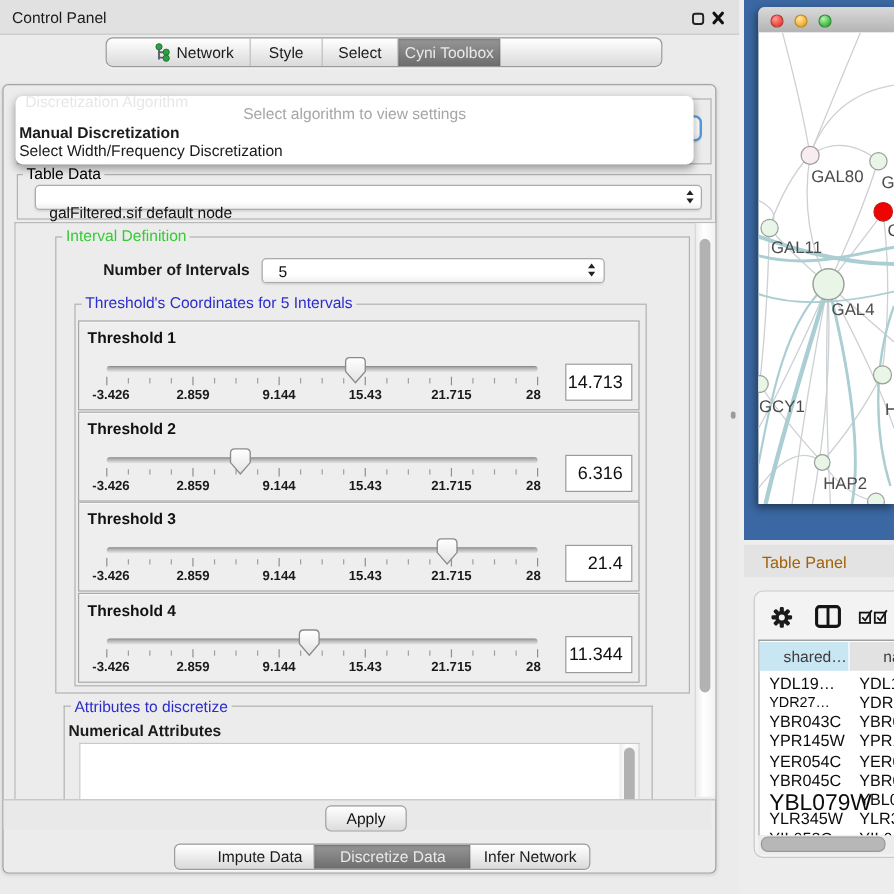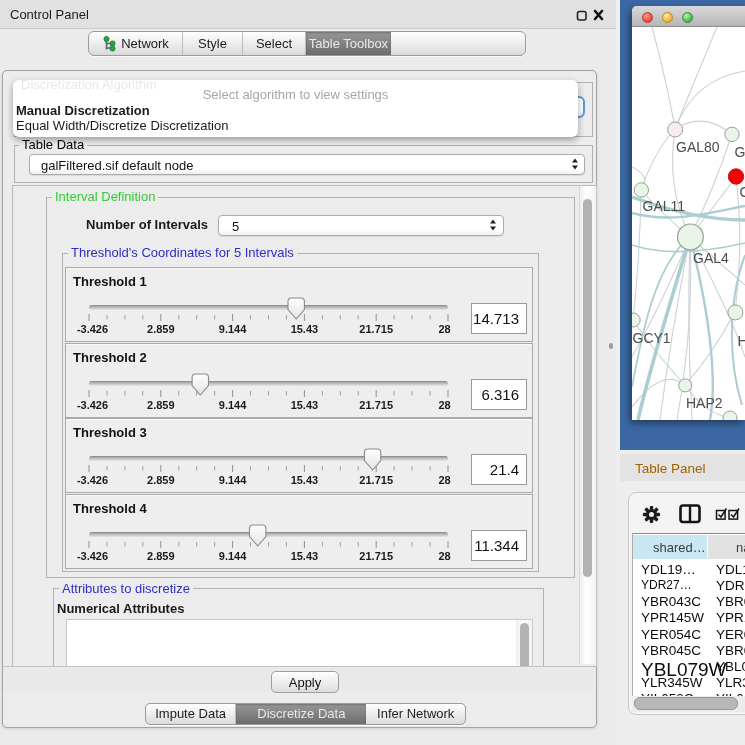--- a/index.html
+++ b/index.html
@@ -3,21 +3,21 @@
 html,body{margin:0;padding:0;}
 body{width:745px;height:745px;position:relative;overflow:hidden;background:#efefef;
      font-family:"Liberation Sans",sans-serif;-webkit-font-smoothing:antialiased;}
 .a{position:absolute;}
 .txt{position:absolute;white-space:nowrap;color:#1b1b1b;}
 
 #tbar{left:0;top:0;width:616px;height:28px;background:#e1e1e1;border-bottom:1px solid #c9c9c9;}
 #cpbg{left:0;top:29px;width:616px;height:716px;background:#ebebeb;}
 
 .tabbar{border:1px solid #9b9b9b;border-radius:6px;background:linear-gradient(#ffffff,#dadada);
-  display:flex;overflow:hidden;box-shadow:0 1px 0 rgba(255,255,255,.7);}
+  display:flex;overflow:hidden;box-shadow:0 1px 0 rgba(255,255,255,.7);padding-left:26px;}
 .tab{display:flex;align-items:center;justify-content:center;font-size:13px;color:#1c1c1c;
   border-right:1px solid #bdbdbd;}
 .tab:last-child{border-right:none;}
 .tab.dark{background:linear-gradient(#979797,#6d6d6d);color:#e9e9e9;border-right:none;
   box-shadow:inset 0 1px 2px rgba(0,0,0,.25);}
 
 #outer{left:2px;top:70px;width:593px;height:656px;border:1px solid #a3a3a3;border-radius:5px;
   background:#ececec;box-shadow:0 1px 3px rgba(0,0,0,0.13);}
 .group{position:absolute;border:1px solid #b2b2b2;}
 .gtitle{position:absolute;font-size:13px;background:#ececec;padding:0 3px;line-height:13px;}
@@ -67,43 +67,43 @@
 
 <div class="a tabbar" style="left:88px;top:31px;width:436px;height:23px;">
   <div class="tab" style="width:93px;"><svg width="15" height="17" viewBox="0 0 15 17" style="margin-right:4px">
     <path d="M4.5 6 V14.5 M4.5 8.5 H10 M4.5 13 H10" stroke="#5a6270" stroke-width="1.6" fill="none"></path>
     <circle cx="4.5" cy="4" r="2.6" fill="#2f9e44" stroke="#1d7a2f" stroke-width="0.8"></circle>
     <circle cx="10.5" cy="8.5" r="2.6" fill="#2f9e44" stroke="#1d7a2f" stroke-width="0.8"></circle>
     <circle cx="10.5" cy="13.5" r="2.6" fill="#2f9e44" stroke="#1d7a2f" stroke-width="0.8"></circle>
   </svg>Network</div>
   <div class="tab" style="width:59px;">Style</div>
   <div class="tab" style="width:62px;">Select</div>
-  <div class="tab dark" style="width:85px;">Table Toolbox</div>
+  <div class="tab dark" style="width:85px;">Cyni Toolbox</div>
 </div>
 
 <div class="a" id="outer"></div>
 
 <div class="group" style="left:14px;top:82px;width:577px;height:53px;"></div>
 <div class="combo" style="left:25px;top:96px;width:556px;height:18px;border:2.5px solid #559ad8;border-radius:6px;"></div>
 
 <div class="group" style="left:14px;top:145px;width:577px;height:36px;"></div>
 <div class="gtitle" style="left:19px;top:138px;">Table Data</div>
 <div class="combo" style="left:29px;top:154px;width:554px;height:19px;">
-  <span class="ct" style="left:11px;">galFiltered.sif default node</span>
+  <span class="ct" style="left:11px;margin-top:12px;">galFiltered.sif default node</span>
   <svg class="arr" style="right:5px;top:3px;" viewBox="0 0 8 12">
     <path d="M4 0.5 L7 4.5 H1 Z" fill="#222"></path>
       <path d="M4 11.5 L1 7.5 H7 Z" fill="#222"></path>
   </svg>
 </div>
 
 <div class="a" id="popup"></div>
 <div class="txt" style="left:21px;top:77px;font-size:13px;color:rgba(30,30,30,0.11);">Discretization Algorithm</div>
 <div class="txt" style="left:13px;top:87px;width:565px;text-align:center;font-size:13px;color:#a6a6a6;">Select algorithm to view settings</div>
 <div class="txt" style="left:16px;top:103px;font-size:13px;font-weight:bold;">Manual Discretization</div>
-<div class="txt" style="left:16px;top:118px;font-size:13px;">Equal Width/Discretize Discretization</div>
+<div class="txt" style="left:16px;top:118px;font-size:13px;">Select Width/Frequency Discretization</div>
 
 <div class="group" style="left:12px;top:185px;width:583px;height:480px;border-color:#b9b9b9;border-right-color:#c4c4c4;"></div>
 <div class="sbtrack" style="left:579px;top:186px;width:16px;height:478px;border-left:1px solid #d8d8d8;"></div>
 <div class="sbthumb" style="left:583px;top:199px;width:9px;height:378px;"></div>
 
 <div class="group" style="left:46px;top:197px;width:527px;height:379px;"></div>
 <div class="gtitle" style="left:52px;top:190px;color:#35cb35;">Interval Definition</div>
 <div class="txt" style="left:86px;top:217px;font-size:13px;font-weight:bold;">Number of Intervals</div>
 <div class="combo" style="left:218px;top:215px;width:284px;height:19px;">
   <span class="ct" style="left:13px;">5</span>

